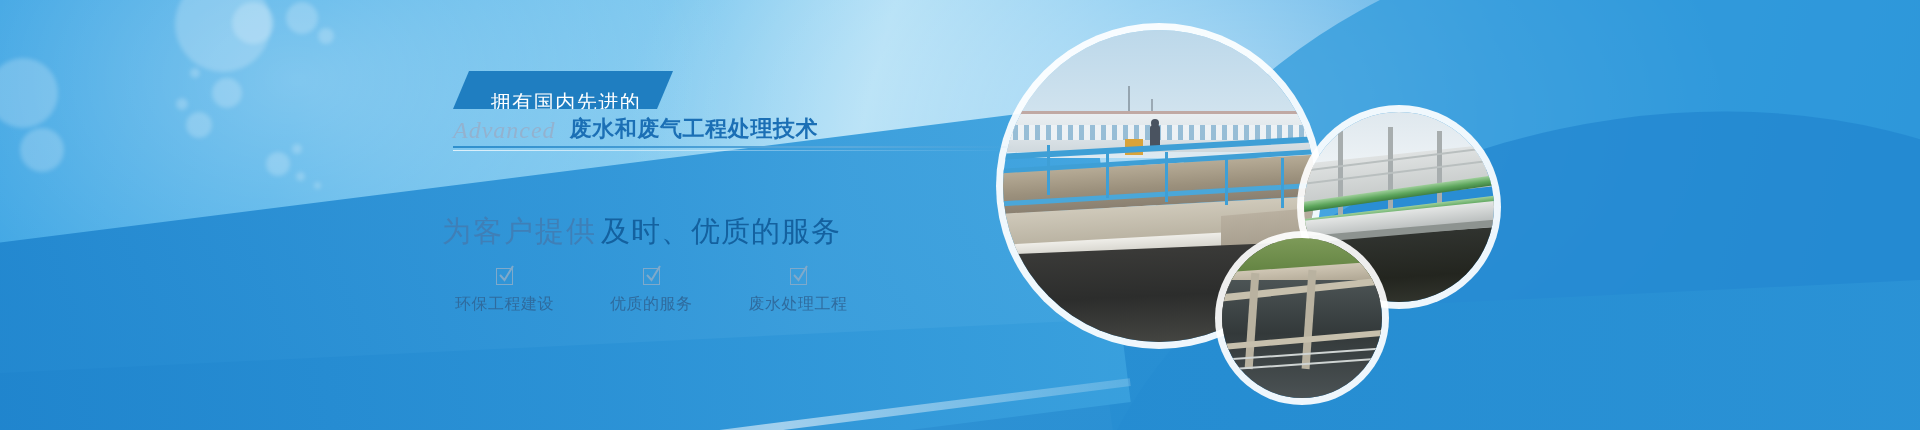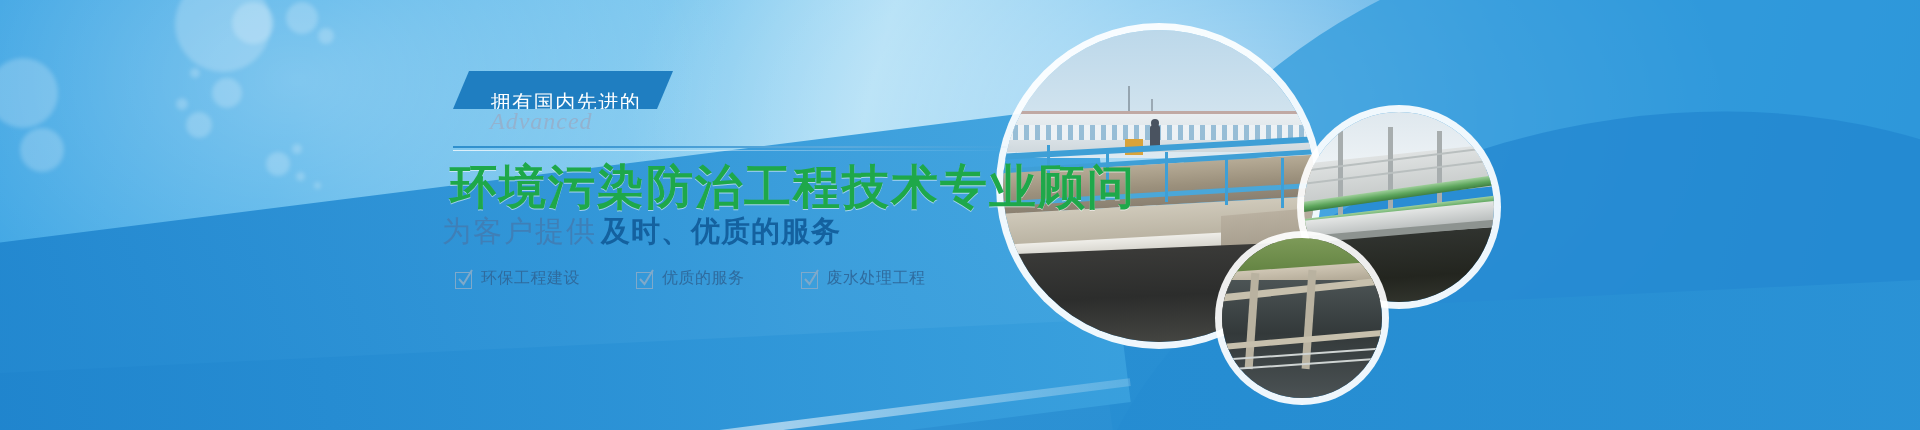--- a/index.html
+++ b/index.html
@@ -102,44 +102,44 @@
     background:#1f7ec1;display:flex;align-items:center;justify-content:center;
     padding:0 22px 0 28px;
     clip-path:polygon(16px 0,100% 0,calc(100% - 16px) 100%,0 100%);
   }
   .kicker-tag span{color:#ffffff;font-size:20px;letter-spacing:1.5px;font-weight:400;margin-top:24px;}
   .kicker-en{
     color:#9cb8d2;font-family:"Liberation Serif","DejaVu Serif",serif;
     font-style:italic;font-size:31px;margin-left:16px;letter-spacing:.5px;
   }
 
-  .sub-row{position:absolute;left:453px;top:108px;width:560px;height:36px;display:flex;align-items:flex-start;margin-left:37px;}
+  .sub-row{position:absolute;left:453px;top:108px;width:560px;height:36px;display:flex;align-items:flex-end;}
   .sub-en{
     color:#93b2cf;font-family:"Liberation Serif","DejaVu Serif",serif;
     font-style:italic;font-size:24px;letter-spacing:1px;
   }
   .sub-cn{color:#1b6fb5;font-size:22px;font-weight:bold;margin-left:14px;letter-spacing:.6px;}
 
   .rule{position:absolute;left:453px;top:146px;width:560px;height:2px;
         background:linear-gradient(90deg,#2f8fcd 0%,#5aa9dc 70%,rgba(90,169,220,0) 100%);}
   .rule2{position:absolute;left:453px;top:150px;width:560px;height:1px;
         background:linear-gradient(90deg,rgba(255,255,255,.75) 0%,rgba(255,255,255,0) 100%);}
 
   .headline{
     position:absolute;left:450px;top:156px;
     color:#1ea84a;font-size:47px;font-weight:bold;letter-spacing:2px;
     text-shadow:0 1px 0 rgba(255,255,255,.55);white-space:nowrap;
   }
 
   .tagline{position:absolute;left:442px;top:212px;white-space:nowrap;display:flex;align-items:flex-start;}
   .tag-a{color:#3f7fb7;font-family:"Liberation Serif","DejaVu Serif",serif;font-size:29px;letter-spacing:2px;}
-  .tag-b{color:#14619f;font-size:29px;font-weight:bold;letter-spacing:1px;margin-left:4px;}
+  .tag-b{color:#14619f;font-size:29px;font-weight:normal;letter-spacing:1px;margin-left:4px;}
 
   .features{position:absolute;left:455px;top:268px;display:flex;align-items:center;gap:56px;}
-  .feat{display:flex;align-items:flex-end;gap:9px;}
+  .feat{display:flex;align-items:center;gap:9px;flex-direction:column;}
   .feat .box{
     width:15px;height:15px;border:1.5px solid #7fa9ca;background:transparent;position:relative;flex:0 0 auto;
   }
   .feat .box svg{position:absolute;left:1px;top:-5px;}
   .feat .lbl{color:#2f6b9e;font-size:16px;letter-spacing:.5px;}
 </style>
 </head>
 <body>
 
 <div class="banner">
@@ -224,26 +224,26 @@
   <div class="copy">
 
     <div class="kicker-row">
       <div class="kicker-tag">
         <span>拥有国内先进的</span>
       </div>
     </div>
 
     <div class="sub-row">
       <div class="sub-en">Advanced</div>
+      <div class="sub-cn">废水和废气工程处理技术</div>
     </div>
 
     <div class="rule"></div>
     <div class="rule2"></div>
 
-    <div class="headline">环境污染防治工程技术专业顾问</div>
 
     <div class="tagline">
       <span class="tag-a">为客户提供</span>
       <span class="tag-b">及时、优质的服务</span>
     </div>
 
     <div class="features">
       <div class="feat">
         <span class="box">
           <svg width="17" height="20" viewBox="0 0 17 20">

